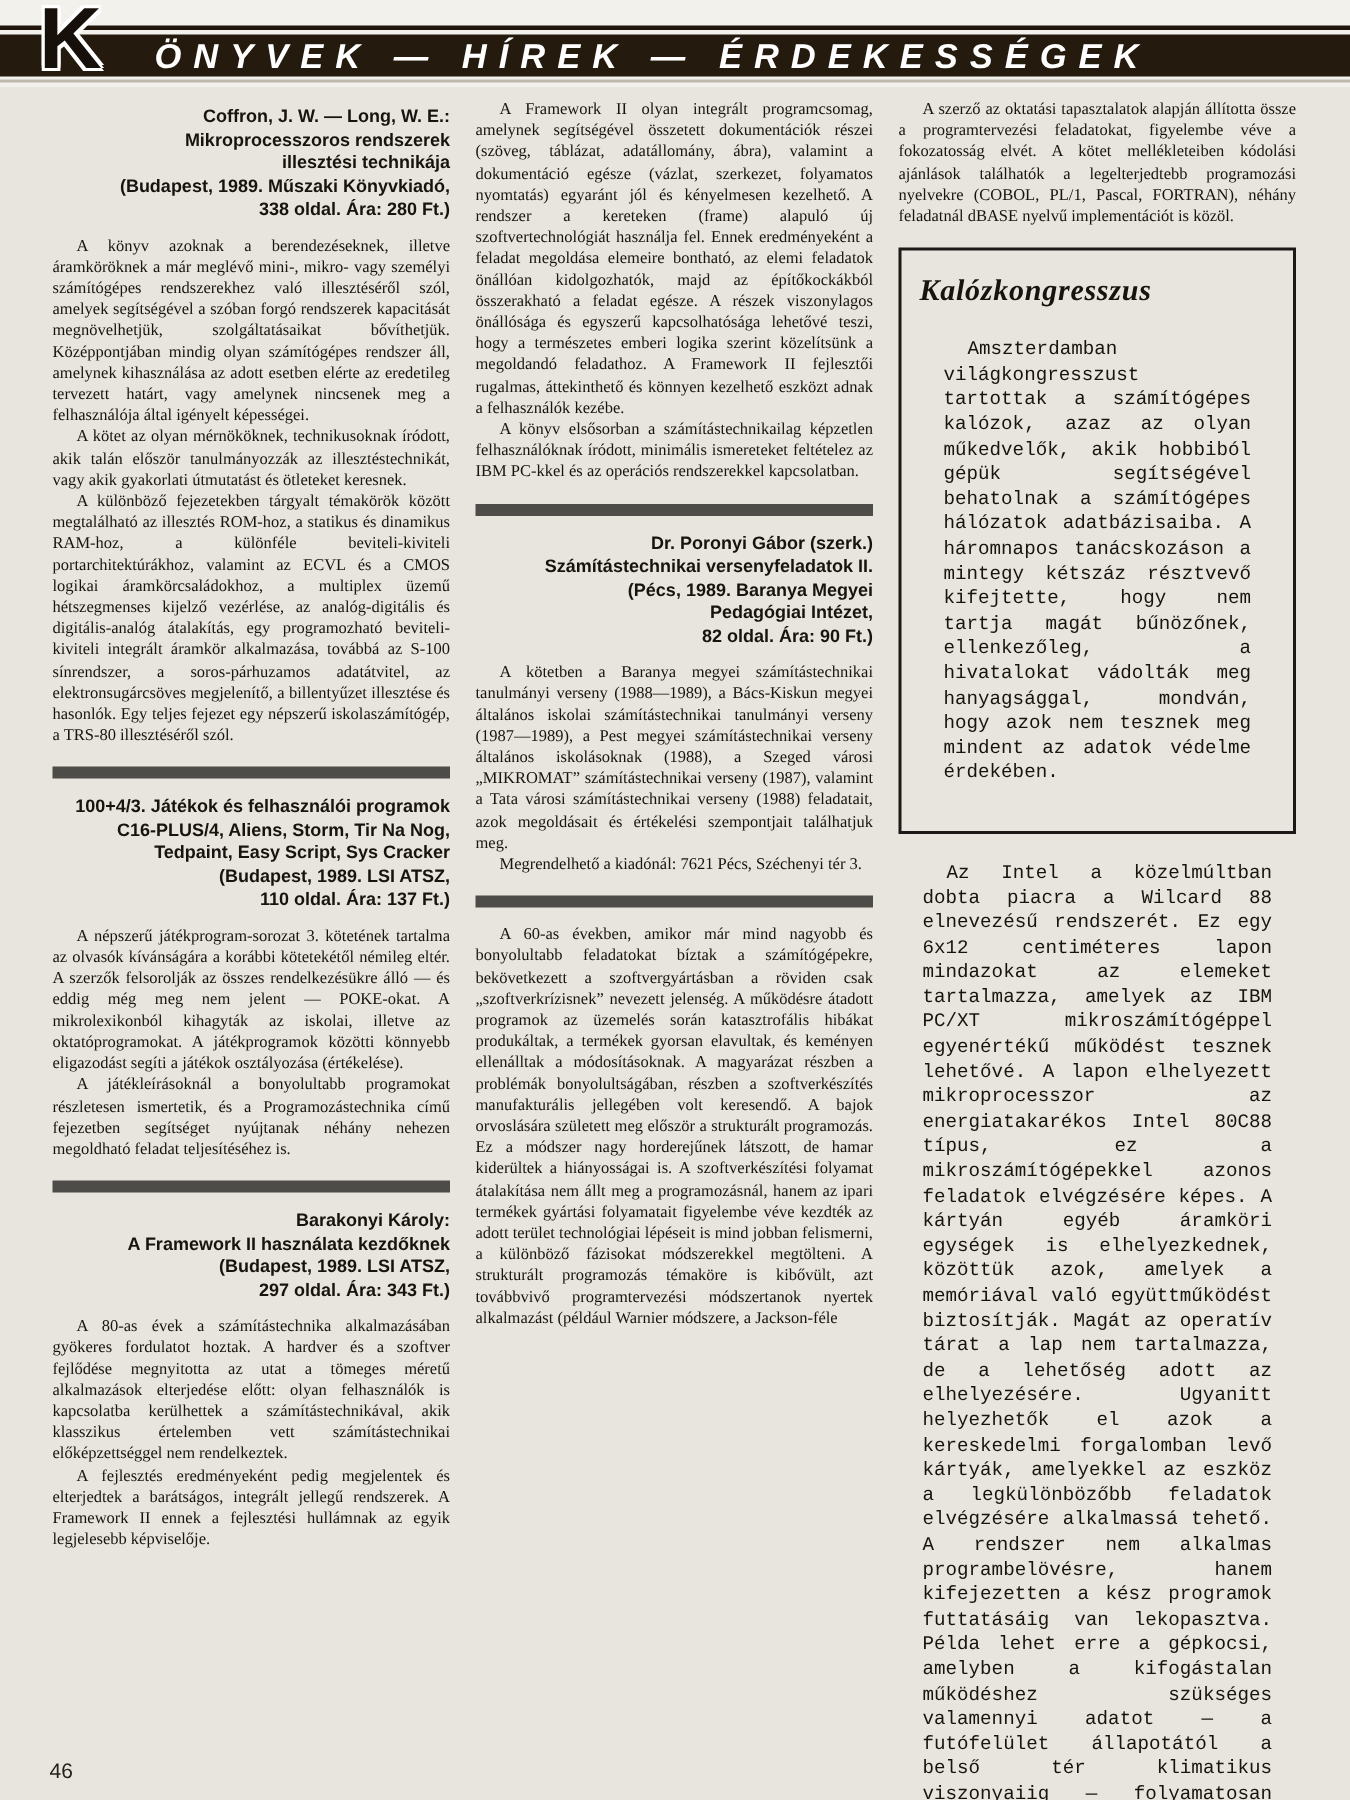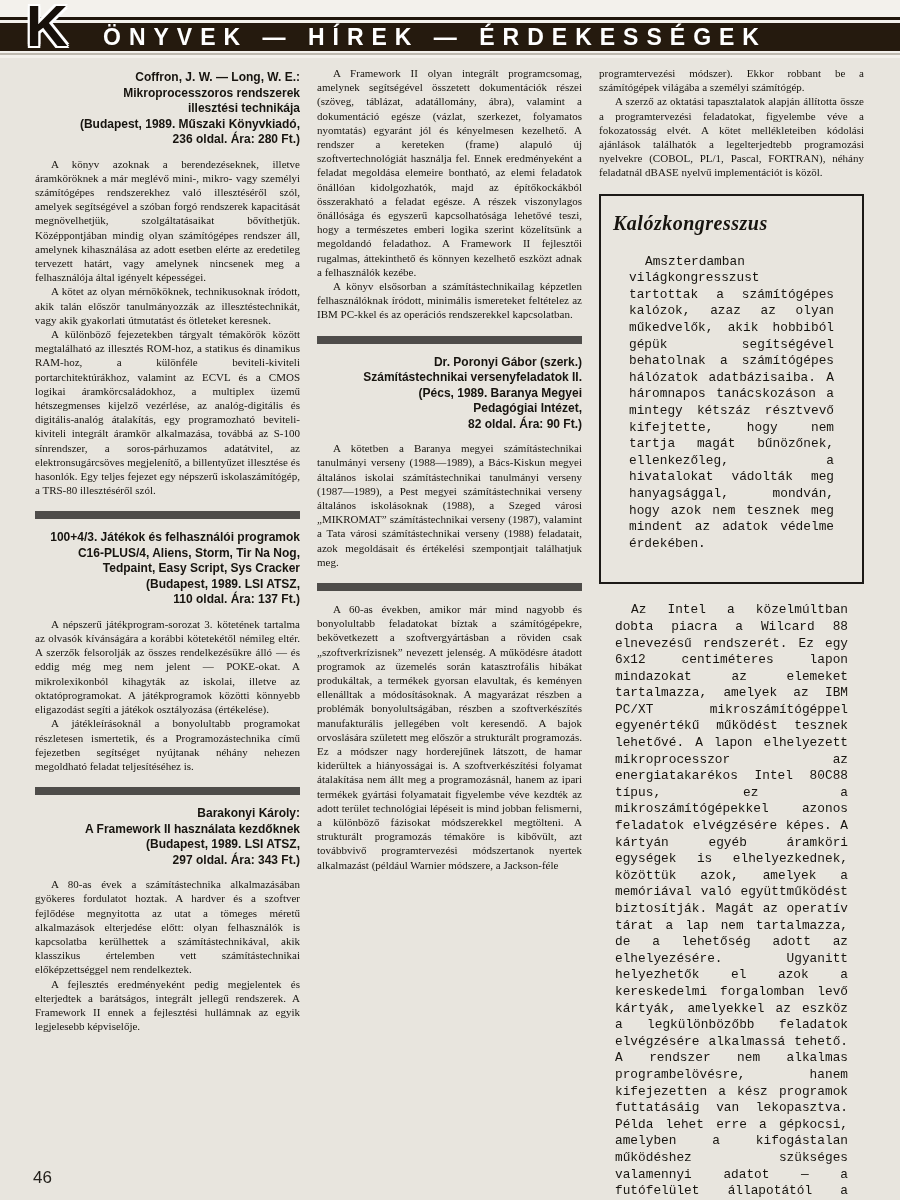--- a/index.html
+++ b/index.html
@@ -22,21 +22,21 @@
     font-family:"Liberation Sans", sans-serif;
     font-weight:900; font-size:58px; line-height:58px;
     color:#17100a;
     text-shadow:-2px 0 #fff,2px 0 #fff,0 -2px #fff,0 2px #fff,
                 -2px -2px #fff,2px 2px #fff,-2px 2px #fff,2px -2px #fff;
   }
   .masthead-title {
     position:absolute; left:103px; top:26px; z-index:2;
     font-family:"Liberation Sans", sans-serif;
     font-weight:bold; font-size:23px; line-height:23px;
-    letter-spacing:8px; color:#ffffff; white-space:nowrap;
+    letter-spacing:8px; color:#ffffff; white-space:nowrap;font-style:italic;
   }
 
   
   .columns { display:flex; gap:17px; padding:8px 35px 0 35px; }
   .col { width:265px; flex:0 0 265px; }
 
   p.body {
     margin:0; font-size:11px; line-height:14.2px;
     text-align:justify; text-indent:16px;
   }
@@ -64,21 +64,21 @@
   }
   .news-body {
     margin:16px; font-family:Liberation Mono, monospace;
     font-size:12.8px; line-height:16.6px;
     text-align:justify; text-indent:16px;
   }
 
   .page-number {
     position:absolute; left:33px; bottom:12px;
     font-family:"Liberation Sans", sans-serif;
-    font-size:17px; color:#25221d;
+    font-size:14px; color:#25221d;
   }
 </style>
 </head>
 <body>
 
 <div class="page">
 
   <header class="masthead">
     <div class="masthead-rule"></div>
     <div class="masthead-bar"></div>
@@ -86,21 +86,21 @@
     <span class="masthead-title">ÖNYVEK — HÍREK — ÉRDEKESSÉGEK</span>
   </header>
 
   <main class="columns">
 
     <section class="col">
       <div class="book-heading">Coffron, J. W. — Long, W. E.:
 Mikroprocesszoros rendszerek
 illesztési technikája
 (Budapest, 1989. Műszaki Könyvkiadó,
-236 oldal. Ára: 280 Ft.)</div>
+338 oldal. Ára: 280 Ft.)</div>
       <p class="body">A könyv azoknak a berendezéseknek, illetve áramköröknek a már meglévő mini-, mikro- vagy személyi számítógépes rendszerekhez való illesztéséről szól, amelyek segítségével a szóban forgó rendszerek kapacitását megnövelhetjük, szolgáltatásaikat bővíthetjük. Középpontjában mindig olyan számítógépes rendszer áll, amelynek kihasználása az adott esetben elérte az eredetileg tervezett határt, vagy amelynek nincsenek meg a felhasználója által igényelt képességei.</p>
       <p class="body">A kötet az olyan mérnököknek, technikusoknak íródott, akik talán először tanulmányozzák az illesztéstechnikát, vagy akik gyakorlati útmutatást és ötleteket keresnek.</p>
       <p class="body">A különböző fejezetekben tárgyalt témakörök között megtalálható az illesztés ROM-hoz, a statikus és dinamikus RAM-hoz, a különféle beviteli-kiviteli portarchitektúrákhoz, valamint az ECVL és a CMOS logikai áramkörcsaládokhoz, a multiplex üzemű hétszegmenses kijelző vezérlése, az analóg-digitális és digitális-analóg átalakítás, egy programozható beviteli-kiviteli integrált áramkör alkalmazása, továbbá az S-100 sínrendszer, a soros-párhuzamos adatátvitel, az elektronsugárcsöves megjelenítő, a billentyűzet illesztése és hasonlók. Egy teljes fejezet egy népszerű iskolaszámítógép, a TRS-80 illesztéséről szól.</p>
 
       <div class="divider"></div>
 
       <div class="book-heading">100+4/3. Játékok és felhasználói programok
 C16-PLUS/4, Aliens, Storm, Tir Na Nog,
 Tedpaint, Easy Script, Sys Cracker
 (Budapest, 1989. LSI ATSZ,
@@ -123,28 +123,28 @@
       <p class="body">A könyv elsősorban a számítástechnikailag képzetlen felhasználóknak íródott, minimális ismereteket feltételez az IBM PC-kkel és az operációs rendszerekkel kapcsolatban.</p>
 
       <div class="divider"></div>
 
       <div class="book-heading">Dr. Poronyi Gábor (szerk.)
 Számítástechnikai versenyfeladatok II.
 (Pécs, 1989. Baranya Megyei
 Pedagógiai Intézet,
 82 oldal. Ára: 90 Ft.)</div>
       <p class="body">A kötetben a Baranya megyei számítástechnikai tanulmányi verseny (1988—1989), a Bács-Kiskun megyei általános iskolai számítástechnikai tanulmányi verseny (1987—1989), a Pest megyei számítástechnikai verseny általános iskolásoknak (1988), a Szeged városi „MIKROMAT” számítástechnikai verseny (1987), valamint a Tata városi számítástechnikai verseny (1988) feladatait, azok megoldásait és értékelési szempontjait találhatjuk meg.</p>
+      <p class="body">Megrendelhető a kiadónál: 7621 Pécs, Széchenyi tér 3.</p>
 
       <div class="divider"></div>
 
       <p class="body">A 60-as években, amikor már mind nagyobb és bonyolultabb feladatokat bíztak a számítógépekre, bekövetkezett a szoftvergyártásban a röviden csak „szoftverkrízisnek” nevezett jelenség. A működésre átadott programok az üzemelés során katasztrofális hibákat produkáltak, a termékek gyorsan elavultak, és keményen ellenálltak a módosításoknak. A magyarázat részben a problémák bonyolultságában, részben a szoftverkészítés manufakturális jellegében volt keresendő. A bajok orvoslására született meg először a strukturált programozás. Ez a módszer nagy horderejűnek látszott, de hamar kiderültek a hiányosságai is. A szoftverkészítési folyamat átalakítása nem állt meg a programozásnál, hanem az ipari termékek gyártási folyamatait figyelembe véve kezdték az adott terület technológiai lépéseit is mind jobban felismerni, a különböző fázisokat módszerekkel megtölteni. A strukturált programozás témaköre is kibővült, azt továbbvivő programtervezési módszertanok nyertek alkalmazást (például Warnier módszere, a Jackson-féle</p>
     </section>
 
     <section class="col">
-      <p class="body cont">programtervezési módszer). Ekkor robbant be a számítógépek világába a személyi számítógép.</p>
       <p class="body">A szerző az oktatási tapasztalatok alapján állította össze a programtervezési feladatokat, figyelembe véve a fokozatosság elvét. A kötet mellékleteiben kódolási ajánlások találhatók a legelterjedtebb programozási nyelvekre (COBOL, PL/1, Pascal, FORTRAN), néhány feladatnál dBASE nyelvű implementációt is közöl.</p>
 
       <div class="news-box">
         <h2 class="news-title">Kalózkongresszus</h2>
         <p class="news-body">Amszterdamban világkongresszust tartottak a számítógépes kalózok, azaz az olyan műkedvelők, akik hobbiból gépük segítségével behatolnak a számítógépes hálózatok adatbázisaiba. A háromnapos tanácskozáson a mintegy kétszáz résztvevő kifejtette, hogy nem tartja magát bűnözőnek, ellenkezőleg, a hivatalokat vádolták meg hanyagsággal, mondván, hogy azok nem tesznek meg mindent az adatok védelme érdekében.</p>
       </div>
 
       <div class="news-plain">
         <p class="news-body">Az Intel a közelmúltban dobta piacra a Wilcard 88 elnevezésű rendszerét. Ez egy 6x12 centiméteres lapon mindazokat az elemeket tartalmazza, amelyek az IBM PC/XT mikroszámítógéppel egyenértékű működést tesznek lehetővé. A lapon elhelyezett mikroprocesszor az energiatakarékos Intel 80C88 típus, ez a mikroszámítógépekkel azonos feladatok elvégzésére képes. A kártyán egyéb áramköri egységek is elhelyezkednek, közöttük azok, amelyek a memóriával való együttműködést biztosítják. Magát az operatív tárat a lap nem tartalmazza, de a lehetőség adott az elhelyezésére. Ugyanitt helyezhetők el azok a kereskedelmi forgalomban levő kártyák, amelyekkel az eszköz a legkülönbözőbb feladatok elvégzésére alkalmassá tehető. A rendszer nem alkalmas programbelövésre, hanem kifejezetten a kész programok futtatásáig van lekopasztva. Példa lehet erre a gépkocsi, amelyben a kifogástalan működéshez szükséges valamennyi adatot — a futófelület állapotától a belső tér klimatikus viszonyaiig — folyamatosan ellenőriz a rendszer, működés közben valamennyi funkciót egymással összhangban vezérli és optimálja, az üzemeltetési költségeket kiszámítja, és a vezető számára szükséges információt a műszerfalat helyettesítő grafikus kijelzőn mutatja. Mindezt egy célorientált szabványos szoftver segítségével végzi.</p>
       </div>

